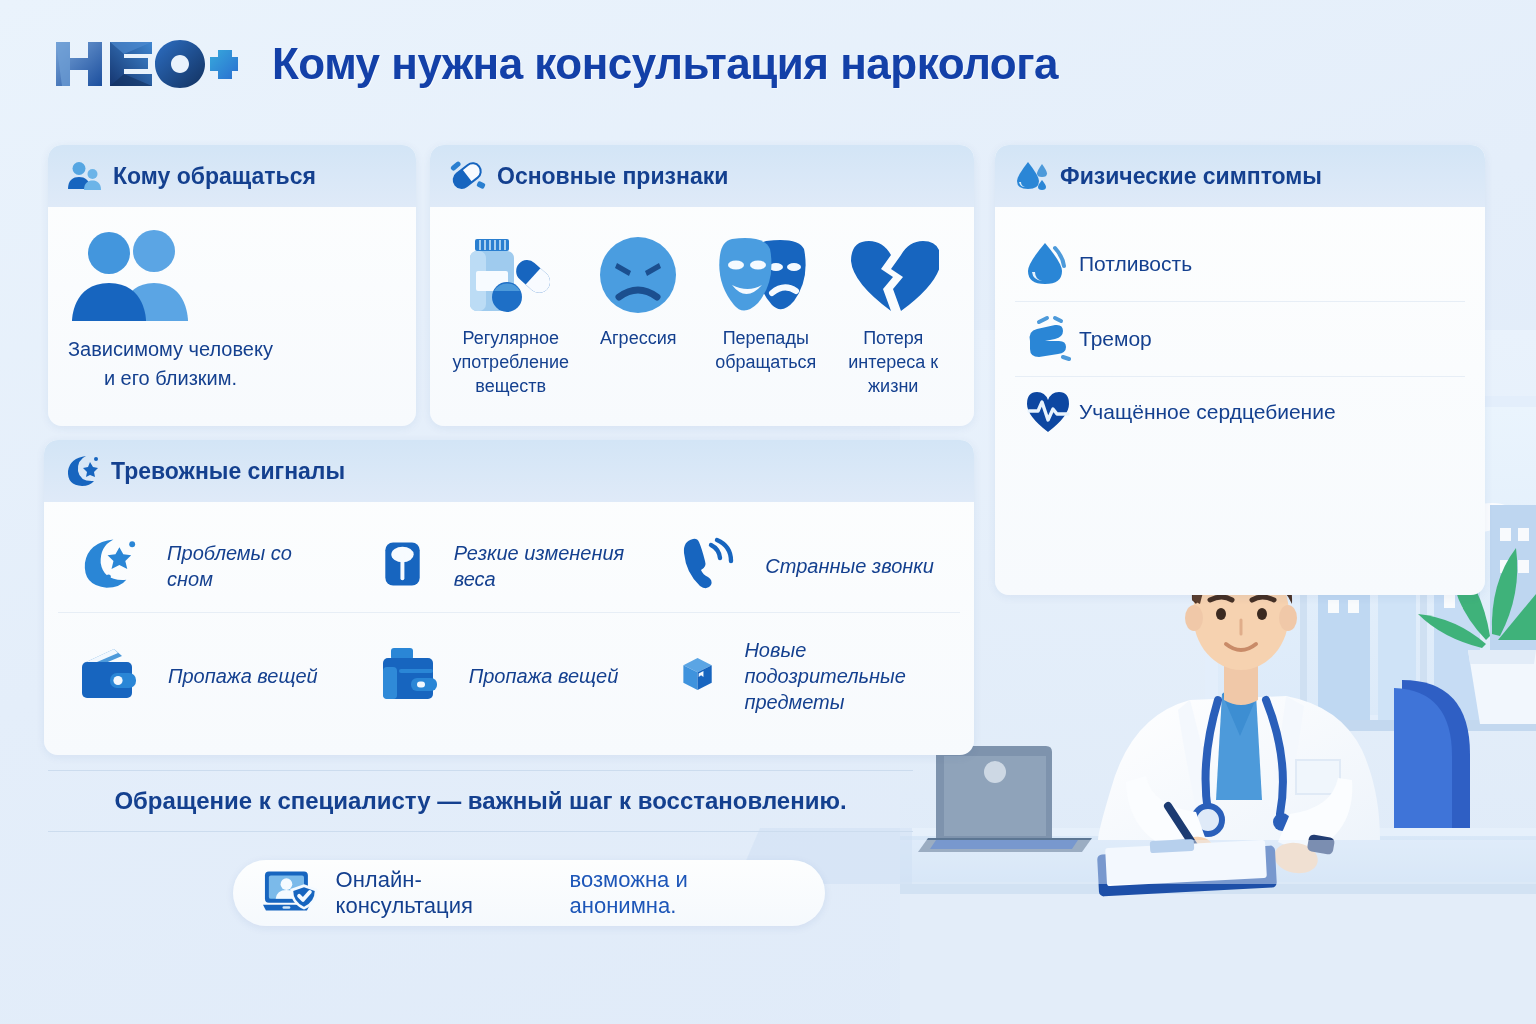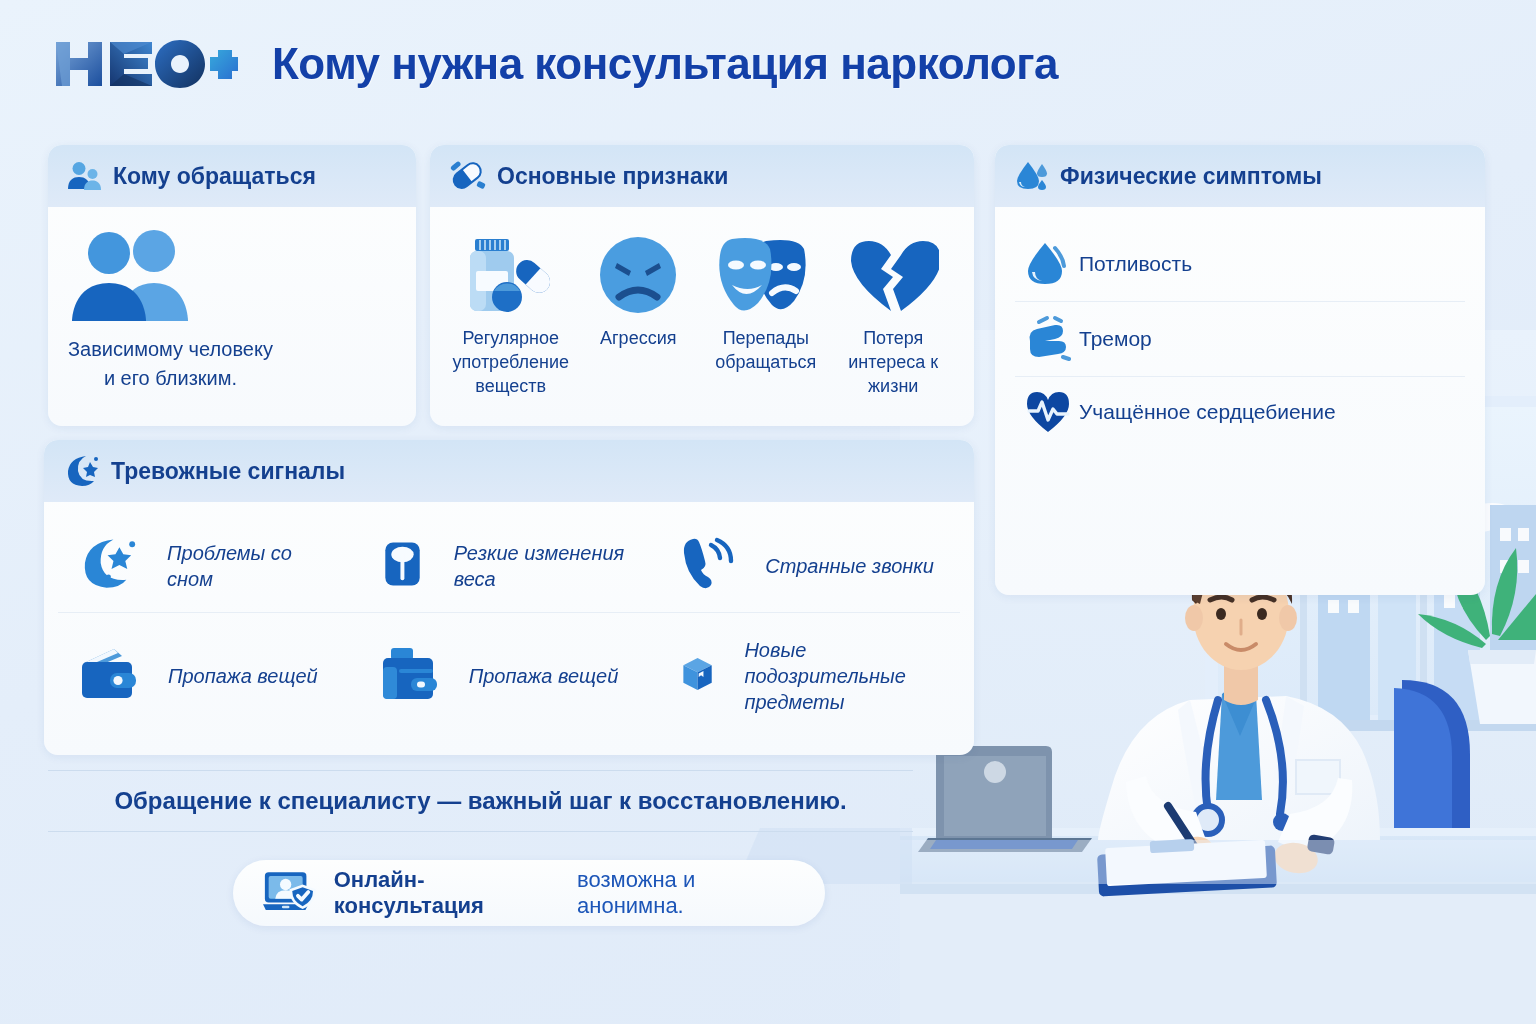--- a/index.html
+++ b/index.html
@@ -126,21 +126,21 @@
   
   #pill{
     position:absolute; left:233px; top:860px;
     width:592px; height:66px;
     background:linear-gradient(180deg,#fdfefe 0%,#f5f9fd 100%);
     border-radius:33px;
     box-shadow:0 2px 9px rgba(30,70,140,.08);
     display:flex; align-items:center; gap:16px;
     padding:0 30px;
   }
-  #pill .t1{font-size:22px; font-weight:bold; color:#14408f;}
+  #pill .t1{font-size:22px; font-weight:normal; color:#14408f;}
   #pill .t2{font-size:22px; font-weight:normal; color:#1d56b8;}
 
   svg{display:block;}
 </style>
 </head>
 <body>
 
 <div id="page">
 
   <svg class="illus" width="1536" height="1024" viewBox="0 0 1536 1024">

